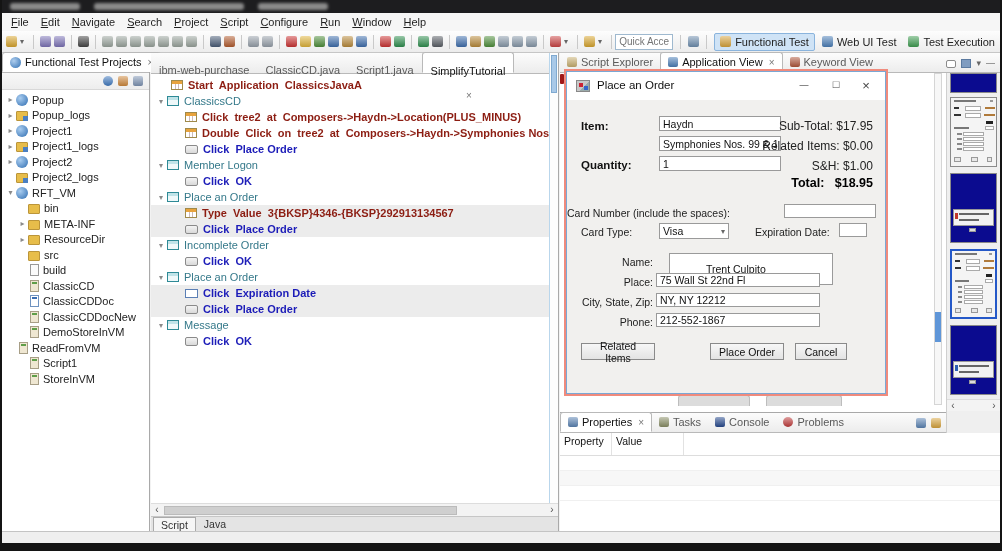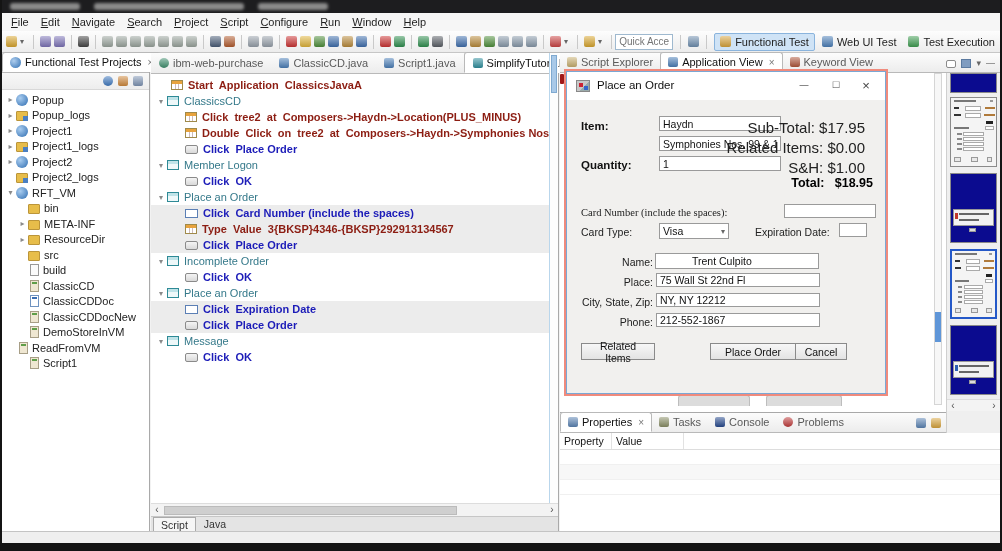--- a/index.html
+++ b/index.html
@@ -57,21 +57,21 @@
   .ti-folder{background:#e7bd4a;border:1px solid #bb953a;border-radius:1px;height:10px;margin-top:2px;}
   .ti-file{width:9px;background:#fbfbfb;border:1px solid #999;margin-left:2px;}
   .ti-script{width:9px;background:#efe7d2;border:1px solid #a79e86;margin-left:2px;}
   .ti-script::after{content:"";position:absolute;left:1px;top:1px;width:5px;height:2px;background:#5f9e49;}
   .ti-doc{width:9px;background:#fff;border:1px solid #6f93c0;margin-left:2px;}
   .ti-doc::after{content:"";position:absolute;left:1px;top:1px;width:5px;height:2px;background:#3a6db2;}
 
   
   .editor{position:absolute;left:149px;top:53px;width:408px;bottom:12px;background:#fff;border-right:1px solid #a9a9a9;}
   .etab-bar{position:absolute;left:0;top:0;right:0;height:21px;background:linear-gradient(#fcfcfc,#ececec);border-bottom:1px solid #b9b9b9;display:flex;align-items:flex-end;}
-  .etab{display:flex;align-items:center;gap:4px;height:21px;padding:0 8px;color:#5a5a5a;white-space:nowrap;}
+  .etab{display:flex;align-items:center;gap:12px;height:21px;padding:0 8px;color:#5a5a5a;white-space:nowrap;flex-direction:column;}
   .etab.active{background:#fff;border:1px solid #b9b9b9;border-bottom:1px solid #fff;border-top-left-radius:3px;border-top-right-radius:3px;color:#111;}
   .eti{width:10px;height:10px;border-radius:2px;background-image:linear-gradient(rgba(255,255,255,.5),rgba(0,0,0,.12));}
   .eti-web{background-color:#3f8f6e;border-radius:50%;}
   .eti-java{background-color:#4b7fb9;}
   .eti-tutorial{background-color:#2f8f9e;}
   .econtent{position:absolute;left:0;top:21px;right:0;bottom:28px;overflow:hidden;padding-top:3px;}
   .eline{display:flex;align-items:center;height:16px;white-space:pre;font-weight:bold;}
   .eline.hl{background:#ececec;}
   .eline .gtext{color:#35798a;font-weight:normal;}
   .garr{width:12px;text-align:center;color:#8a8a8a;font-size:8px;margin-left:4px;flex:0 0 auto;}
@@ -110,41 +110,41 @@
   .dtitle-icon::after{content:"";position:absolute;left:2px;top:2px;width:4px;height:4px;background:#c23;box-shadow:5px 3px 0 #36c;}
   .dtitle-text{position:absolute;left:30px;top:7px;font-size:11.5px;color:#111;}
   .wc{position:absolute;top:6px;color:#444;font-size:11px;width:14px;text-align:center;}
   .wc-min{right:74px;} .wc-min::before{content:"—";font-size:9px;}
   .wc-max{right:42px;} .wc-max::before{content:"□";}
   .wc-close{right:12px;} .wc-close::before{content:"×";font-size:13px;}
   .dlabel{position:absolute;font-weight:bold;font-size:11.5px;color:#111;}
   .dsmall{position:absolute;font-size:10.5px;color:#222;}
   .dlr{position:absolute;width:82px;text-align:right;font-size:10.5px;color:#222;}
   .dfield{position:absolute;height:15px;border:1px solid #9a9a9a;background:#fff;font-family:inherit;font-size:10.5px;padding:0 3px;color:#111;}
-  .drt{position:absolute;right:20px;font-size:15px;color:#222;text-align:center;}
+  .drt{position:absolute;right:12px;font-size:12px;color:#222;text-align:center;}
   .dtotal{position:absolute;right:12px;top:104px;font-size:12.5px;font-weight:bold;color:#000;}
   .dselect{position:absolute;left:92px;top:151px;width:70px;height:16px;border:1px solid #9a9a9a;background:#fff;font-size:10.5px;display:flex;align-items:center;padding:0 3px;color:#111;}
   .sel-arrow{margin-left:auto;color:#666;font-size:8px;}
   .sel-arrow::before{content:"▾";}
   .dbtn{position:absolute;top:271px;height:17px;border:1px solid #8a8a8a;background:linear-gradient(#f7f7f7,#e3e3e3);font-size:10.5px;display:flex;align-items:center;justify-content:center;color:#111;}
 
   
   .thumbstrip{position:absolute;left:386px;top:0;right:0;bottom:-20px;background:#efefef;border-left:1px solid #cfcfcf;z-index:2;}
   .thumb{position:absolute;left:3px;right:3px;border:1px solid #8a8a8a;background:#0b0b8f;overflow:hidden;}
   .thumb.sel{border:2px solid #2458c8;}
   .t-light{background:#f4f4f4;}
   .tscroll{position:absolute;left:0;right:0;top:326px;height:12px;background:#f3f3f3;border-top:1px solid #ddd;}
 
   
   .bottompanel{position:absolute;left:0;right:0;top:359px;bottom:0;background:#fff;border-top:1px solid #a9a9a9;}
   .pico{width:10px;height:10px;border-radius:2px;background-image:linear-gradient(rgba(255,255,255,.5),rgba(0,0,0,.12));}
   .pico-properties{background-color:#5b84b5;} .pico-tasks{background-color:#8a8f66;}
   .pico-console{background-color:#274a8f;} .pico-problems{background-color:#c03a3a;border-radius:50%;}
   .props-table{position:absolute;left:0;right:0;top:20px;bottom:0;background:#fff;}
-  .props-head{display:flex;height:17px;border-bottom:1px solid #ddd;background:#fff;font-size:10.5px;color:#111;}
+  .props-head{display:flex;height:23px;border-bottom:1px solid #ddd;background:#fff;font-size:10.5px;color:#111;}
   .pcol{padding:2px 4px;border-right:1px solid #e2e2e2;}
   .pcol-0{width:52px;} .pcol-1{width:72px;}
   .prow{height:15px;border-bottom:1px solid #f0f0f0;}
   .prow:nth-child(odd){background:#f7f7f7;}
 
   .statusbar{position:absolute;left:0;right:0;bottom:0;height:12px;background:#efefef;border-top:1px solid #c4c4c4;}
 </style>
 </head>
 <body>
 
@@ -344,20 +344,25 @@
           <div class="trow" style="padding-left: 4px;">
             <span class="arr"></span>
             <span class="ti ti-script"></span>
             <span>ReadFromVM</span>
           </div>
           <div class="trow" style="padding-left: 15px;">
             <span class="arr"></span>
             <span class="ti ti-script"></span>
             <span>Script1</span>
           </div>
+          <div class="trow" style="padding-left: 15px;">
+            <span class="arr"></span>
+            <span class="ti ti-script"></span>
+            <span>StoreInVM</span>
+          </div>
         </div>
     </div>
 
     <div class="editor">
       <div class="etab-bar" id="etabs">
           <div class="etab">
             <span class="eti eti-web"></span>
             <span>ibm-web-purchase</span>
           </div>
           <div class="etab">
@@ -376,21 +381,20 @@
         </div>
       <div class="econtent" id="elines">
           <div class="eline" style="padding-left: 20px;"><span class="ic ic-table"></span><span class="txt-maroon">Start  Application  ClassicsJavaA</span></div>
           <div class="eline"><span class="garr">▾</span><span class="ic-group"></span><span class="gtext">ClassicsCD</span></div>
           <div class="eline" style="padding-left: 34px;"><span class="ic ic-table"></span><span class="txt-maroon">Click  tree2  at  Composers-&gt;Haydn-&gt;Location(PLUS_MINUS)</span></div>
           <div class="eline" style="padding-left: 34px;"><span class="ic ic-table"></span><span class="txt-maroon">Double  Click  on  tree2  at  Composers-&gt;Haydn-&gt;Symphonies Nos. 99 &amp; 101</span></div>
           <div class="eline" style="padding-left: 34px;"><span class="ic ic-button"></span><span class="txt-blue">Click  Place Order</span></div>
           <div class="eline"><span class="garr">▾</span><span class="ic-group"></span><span class="gtext">Member Logon</span></div>
           <div class="eline" style="padding-left: 34px;"><span class="ic ic-button"></span><span class="txt-blue">Click  OK</span></div>
           <div class="eline"><span class="garr">▾</span><span class="ic-group"></span><span class="gtext">Place an Order</span></div>
-          <div class="eline hl" style="padding-left: 34px;"><span class="ic ic-field"></span><span class="txt-blue">Click  Card Number (include the spaces)</span></div>
           <div class="eline hl" style="padding-left: 34px;"><span class="ic ic-table"></span><span class="txt-maroon">Type  Value  3{BKSP}4346-{BKSP}292913134567</span></div>
           <div class="eline hl" style="padding-left: 34px;"><span class="ic ic-button"></span><span class="txt-blue">Click  Place Order</span></div>
           <div class="eline"><span class="garr">▾</span><span class="ic-group"></span><span class="gtext">Incomplete Order</span></div>
           <div class="eline" style="padding-left: 34px;"><span class="ic ic-button"></span><span class="txt-blue">Click  OK</span></div>
           <div class="eline"><span class="garr">▾</span><span class="ic-group"></span><span class="gtext">Place an Order</span></div>
           <div class="eline hl" style="padding-left: 34px;"><span class="ic ic-field"></span><span class="txt-blue">Click  Expiration Date</span></div>
           <div class="eline hl" style="padding-left: 34px;"><span class="ic ic-button"></span><span class="txt-blue">Click  Place Order</span></div>
           <div class="eline"><span class="garr">▾</span><span class="ic-group"></span><span class="gtext">Message</span></div>
           <div class="eline" style="padding-left: 34px;"><span class="ic ic-button"></span><span class="txt-blue">Click  OK</span></div>
         </div>
@@ -452,42 +456,42 @@
 
             <input class="dfield" style="left: 92px; top: 64px; width: 122px;" value="Symphonies Nos. 99 &amp; 101">
             <span class="drt" style="top:67px;">Related Items: $0.00</span>
 
             <span class="dlabel" style="left:14px;top:87px;">Quantity:</span>
             <input class="dfield" style="left: 92px; top: 84px; width: 122px;" value="1">
             <span class="drt" style="top:87px;">S&amp;H: $1.00</span>
 
             <span class="dtotal"><span>Total:</span>&nbsp;&nbsp;&nbsp;<span>$18.95</span></span>
 
-            <span class="dsmall" style="left:14px;top:135px;font-family:Liberation Serif, serif;">Card Number (include the spaces):</span>
+            <span class="dsmall" style="left:0;top:135px;">Card Number (include the spaces):</span>
             <input class="dfield" style="left: 217px; top: 132px; width: 92px; height: 14px;">
 
             <span class="dsmall" style="left:14px;top:154px;">Card Type:</span>
             <div class="dselect">
               <span>Visa</span>
               <span class="sel-arrow"></span>
             </div>
             <span class="dsmall" style="left:188px;top:154px;">Expiration Date:</span>
             <input class="dfield" style="left: 272px; top: 151px; width: 28px; height: 14px;">
 
             <span class="dlr" style="left:4px;top:184px;">Name:</span>
-            <input class="dfield" style="left: 88px; top: 181px; width: 164px; height: 16px; padding-left: 36px;" value="Trent Culpito">
+            <input class="dfield" style="left: 102px; top: 181px; width: 164px; height: 32px; padding-left: 36px;" value="Trent Culpito">
             <span class="dlr" style="left:4px;top:204px;">Place:</span>
             <input class="dfield" style="left: 89px; top: 201px; width: 164px; height: 14px;" value="75 Wall St 22nd Fl">
             <span class="dlr" style="left:4px;top:224px;">City, State, Zip:</span>
             <input class="dfield" style="left: 89px; top: 221px; width: 164px; height: 14px;" value="NY, NY 12212">
             <span class="dlr" style="left:4px;top:244px;">Phone:</span>
             <input class="dfield" style="left: 89px; top: 241px; width: 164px; height: 14px;" value="212-552-1867">
 
             <button class="dbtn" style="left:14px;width:74px;">Related Items</button>
-            <button class="dbtn" style="left:143px;width:86px;">Place Order</button>
+            <button class="dbtn" style="left:143px;width:74px;">Place Order</button>
             <button class="dbtn" style="left:228px;width:52px;">Cancel</button>
           </div>
         </div>
 
         <div class="av-scroll">
             <div class="vthumb"></div>
           </div>
 
         <div class="thumbstrip" id="thumbs">
             <div class="thumb" style="top: 252px; height: 70px;">

